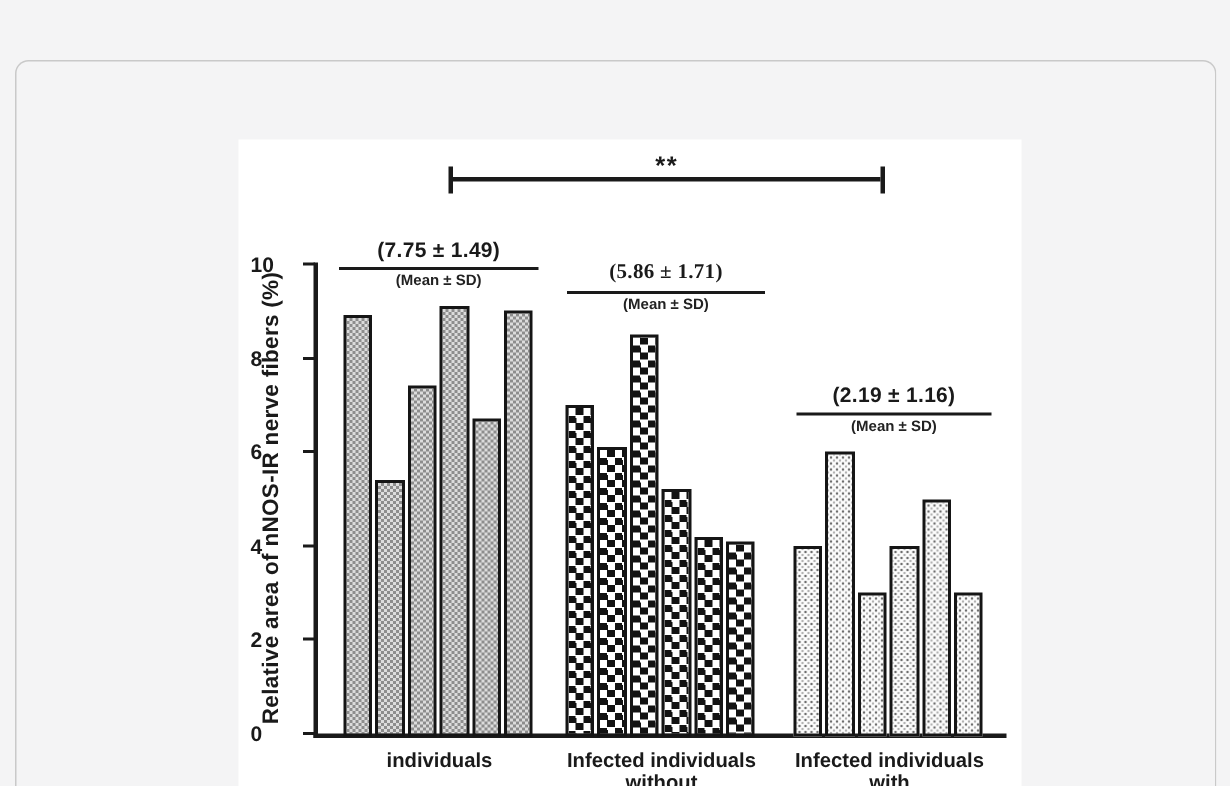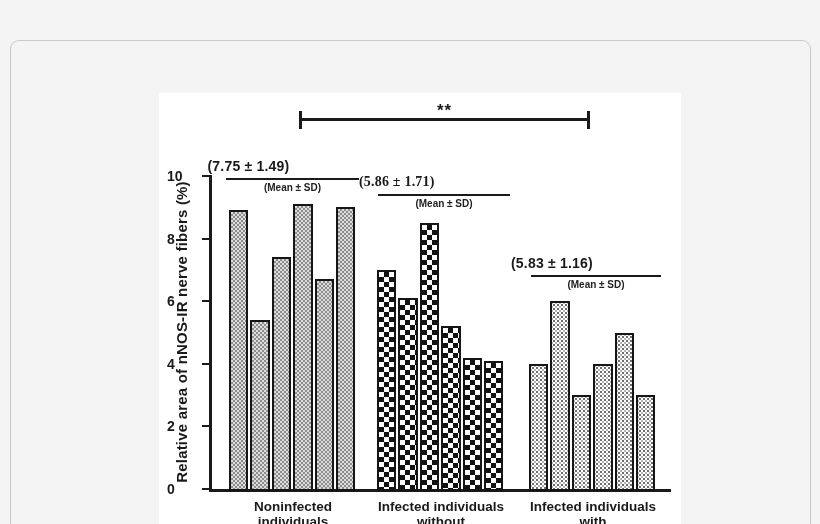--- a/index.html
+++ b/index.html
@@ -43,21 +43,21 @@
   .pat-dots{
     background-color:#ffffff;
     background-image:radial-gradient(circle,#6e6e6e 0.8px,transparent 1.1px),
                      radial-gradient(circle,#b3b3b3 0.8px,transparent 1.1px);
     background-size:4px 4px,4px 4px;
     background-position:0 0,2px 2px;
   }
   
   .ann-line{position:absolute;height:2px;background:#1a1a1a;}
   .ann-mean{
-    position:absolute;width:170px;
+    position:absolute;width:170px;text-align:center;
     font-size:14px;font-weight:bold;letter-spacing:.2px;
   }
   .ann-caption{
     position:absolute;width:170px;text-align:center;
     font-size:10px;font-weight:bold;color:#222;
   }
   
   .sig{
     position:absolute;left:140px;top:18px;width:285px;height:18px;
     border-left:3px solid #1a1a1a;border-right:3px solid #1a1a1a;
@@ -107,21 +107,20 @@
         <div class="bar pat-gray-checker" style="left: 70px; top: 117.43px; width: 19.4px; height: 280.57px;"></div>
         <div class="bar pat-gray-checker" style="left: 91.4px; top: 226.98px; width: 19.4px; height: 171.02px;"></div>
         <div class="bar pat-gray-checker" style="left: 112.8px; top: 164.38px; width: 19.4px; height: 233.62px;"></div>
         <div class="bar pat-gray-checker" style="left: 134.2px; top: 111.17px; width: 19.4px; height: 286.83px;"></div>
         <div class="bar pat-gray-checker" style="left: 155.6px; top: 186.29px; width: 19.4px; height: 211.71px;"></div>
         <div class="bar pat-gray-checker" style="left: 177px; top: 114.3px; width: 19.4px; height: 283.7px;"></div>
         <div class="ann-mean" style="left: 48.5px; top: 65px;">(7.75 ± 1.49)</div>
         <div class="ann-line" style="left: 67px; top: 85px; width: 133px;"></div>
         <div class="ann-caption" style="left: 48.5px; top: 89px;">(Mean ± SD)</div>
         <div class="xgroup" style="left: 44px;">
-          <div>Noninfected</div>
           <div>individuals</div>
         </div>
         <div class="bar pat-bw-checker" style="left: 218px; top: 176.9px; width: 19.4px; height: 221.1px;"></div>
         <div class="bar pat-bw-checker" style="left: 239.4px; top: 205.07px; width: 19.4px; height: 192.93px;"></div>
         <div class="bar pat-bw-checker" style="left: 260.8px; top: 129.95px; width: 19.4px; height: 268.05px;"></div>
         <div class="bar pat-bw-checker" style="left: 282.2px; top: 233.24px; width: 19.4px; height: 164.76px;"></div>
         <div class="bar pat-bw-checker" style="left: 303.6px; top: 264.54px; width: 19.4px; height: 133.46px;"></div>
         <div class="bar pat-bw-checker" style="left: 325px; top: 267.67px; width: 19.4px; height: 130.33px;"></div>
         <div class="ann-mean" style="left: 200px; top: 81px; font-family: Liberation Serif, serif;">(5.86 ± 1.71)</div>
         <div class="ann-line" style="left: 219px; top: 101px; width: 132px;"></div>
@@ -129,21 +128,21 @@
         <div class="xgroup" style="left: 192px;">
           <div>Infected individuals</div>
           <div>without</div>
         </div>
         <div class="bar pat-dots" style="left: 370px; top: 270.8px; width: 19.4px; height: 127.2px;"></div>
         <div class="bar pat-dots" style="left: 391.4px; top: 208.2px; width: 19.4px; height: 189.8px;"></div>
         <div class="bar pat-dots" style="left: 412.8px; top: 302.1px; width: 19.4px; height: 95.9px;"></div>
         <div class="bar pat-dots" style="left: 434.2px; top: 270.8px; width: 19.4px; height: 127.2px;"></div>
         <div class="bar pat-dots" style="left: 455.6px; top: 239.5px; width: 19.4px; height: 158.5px;"></div>
         <div class="bar pat-dots" style="left: 477px; top: 302.1px; width: 19.4px; height: 95.9px;"></div>
-        <div class="ann-mean" style="left: 352px; top: 162px;">(5.83 ± 1.16)</div>
+        <div class="ann-mean" style="left: 352px; top: 162px;">(2.19 ± 1.16)</div>
         <div class="ann-line" style="left: 372px; top: 182px; width: 130px;"></div>
         <div class="ann-caption" style="left: 352px; top: 186px;">(Mean ± SD)</div>
         <div class="xgroup" style="left: 344px;">
           <div>Infected individuals</div>
           <div>with</div>
         </div>
       </div>
   </div>
 </div>
 

